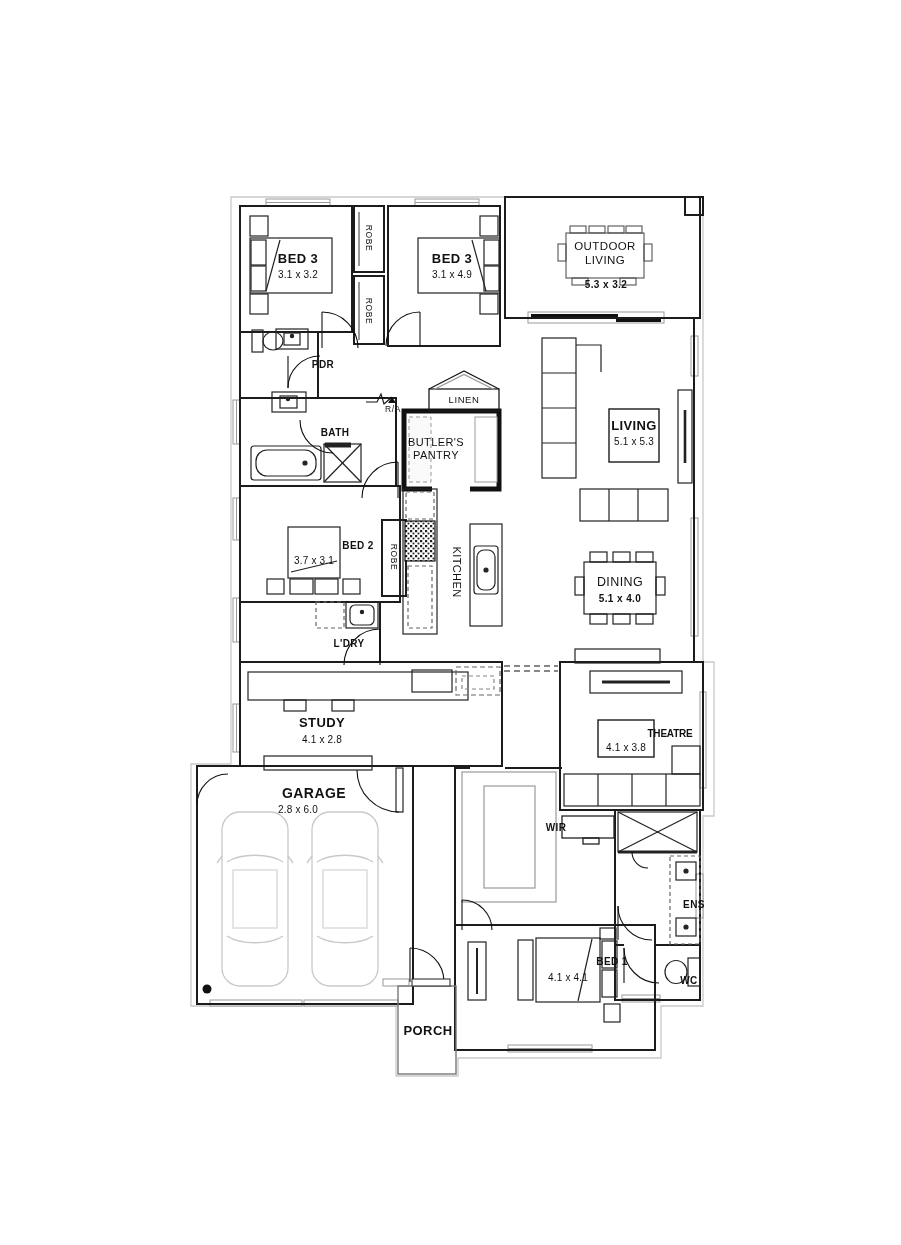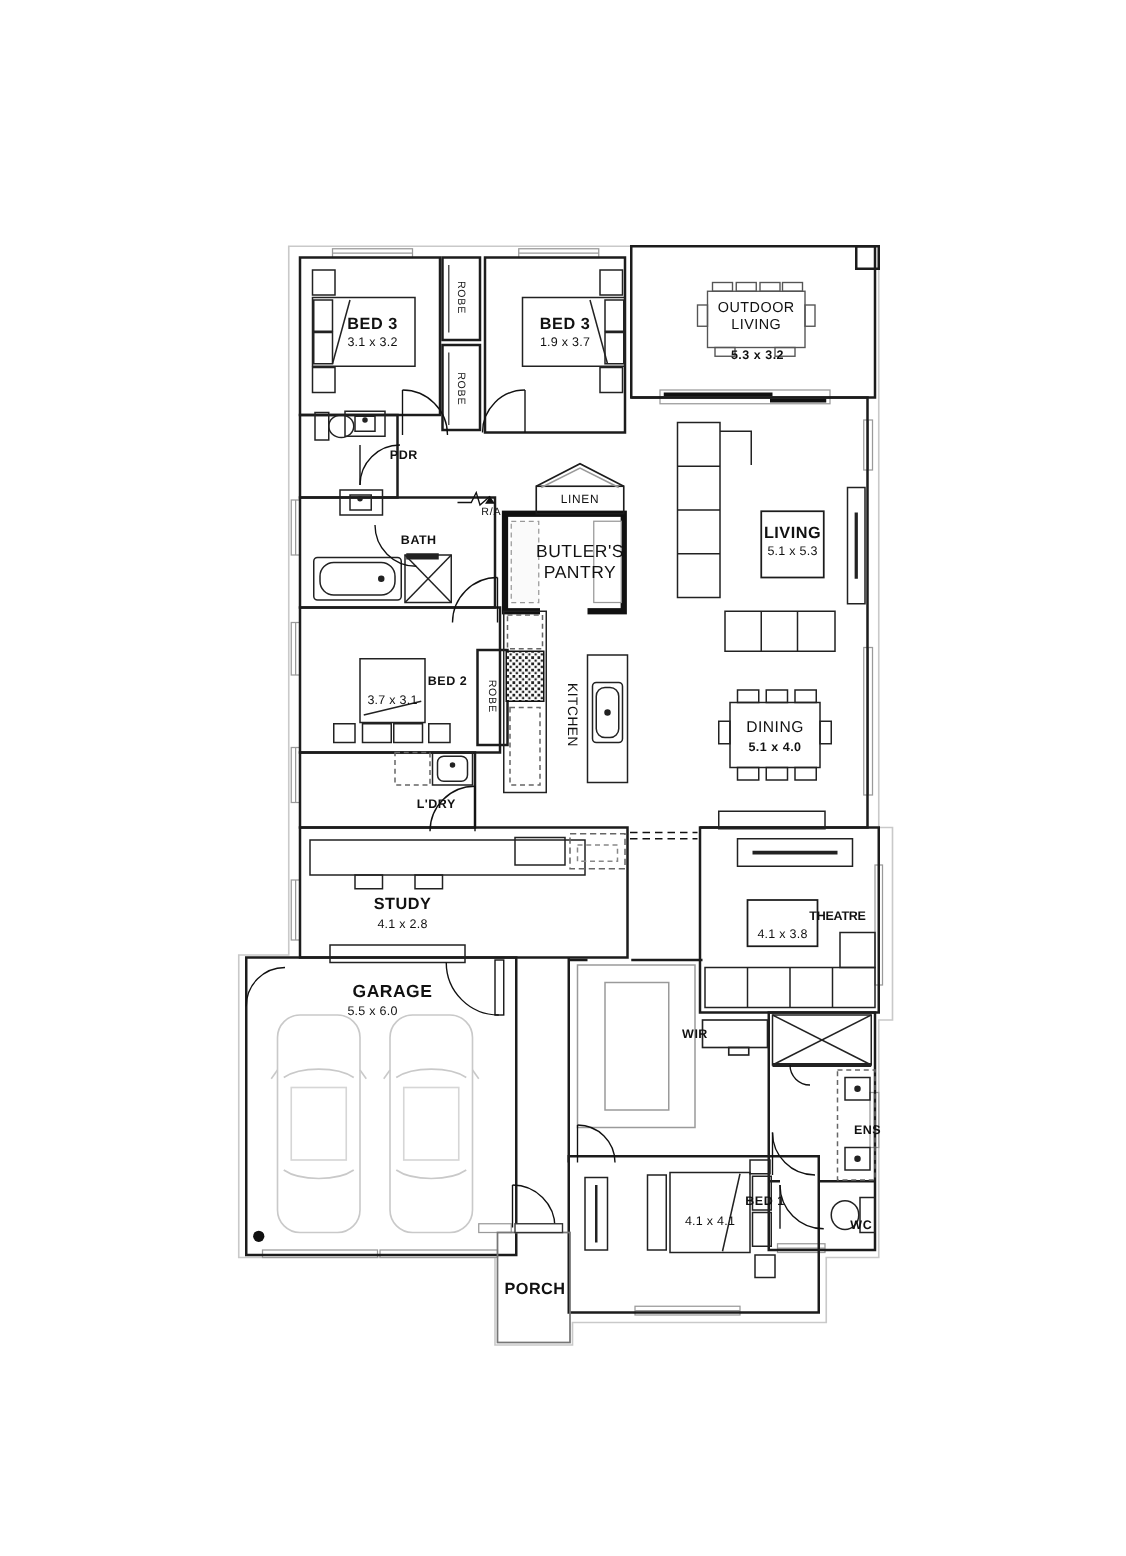--- a/index.html
+++ b/index.html
@@ -320,45 +320,45 @@
     <line x1="624" y1="948" x2="624" y2="983"></line>
         <path d="M624 948 A35 35 0 0 0 659 983"></path>
     <path d="M632 852 A16 16 0 0 0 648 868"></path>
     <rect x="412" y="979" width="38" height="7" stroke="#333" fill="#fff"></rect>
   </g>
 </svg>
 
 <div class="L b" style="left:298px;top:259px">BED 3</div>
 <div class="L d" style="left:298px;top:275px">3.1 x 3.2</div>
 <div class="L b" style="left:452px;top:259px">BED 3</div>
-<div class="L d" style="left:452px;top:275px">1.9 x 3.7</div>
+<div class="L d" style="left:452px;top:275px">3.1 x 4.9</div>
 <div class="L s v" style="left:369px;top:238px">ROBE</div>
 <div class="L s v" style="left:369px;top:311px">ROBE</div>
 <div class="L r wrap" style="left:605px;top:254px;width:78px">OUTDOOR LIVING</div>
 <div class="L dr" style="left:606px;top:285px">5.3 x 3.2</div>
 <div class="L b2" style="left:279px;top:365px">PDR</div>
 <div class="L b2" style="left:291px;top:433px">BATH</div>
 <div class="L s" style="left:393px;top:409px">R/A</div>
 <div class="L s" style="left:464px;top:400px;font-size:9.5px">LINEN</div>
-<div class="L r wrap" style="left:464px;top:449px;width:72px;font-size:14px">BUTLER'S PANTRY</div>
+<div class="L r wrap" style="left:436px;top:449px;width:72px;font-size:11px">BUTLER'S PANTRY</div>
 <div class="L b" style="left:634px;top:426px">LIVING</div>
 <div class="L d" style="left:634px;top:442px">5.1 x 5.3</div>
 <div class="L r v" style="left:457px;top:572px;font-size:11px">KITCHEN</div>
 <div class="L b2" style="left:314px;top:546px">BED 2</div>
 <div class="L d" style="left:314px;top:561px">3.7 x 3.1</div>
 <div class="L s v" style="left:394px;top:557px">ROBE</div>
 <div class="L r" style="left:620px;top:582px;font-size:12.5px">DINING</div>
 <div class="L dr" style="left:620px;top:599px">5.1 x 4.0</div>
 <div class="L b2" style="left:305px;top:644px">L'DRY</div>
 <div class="L b" style="left:322px;top:723px">STUDY</div>
 <div class="L d" style="left:322px;top:740px">4.1 x 2.8</div>
 <div class="L b2" style="left:626px;top:734px;letter-spacing:-0.2px">THEATRE</div>
 <div class="L d" style="left:626px;top:748px">4.1 x 3.8</div>
 <div class="L b" style="left:314px;top:793px;font-size:14px">GARAGE</div>
-<div class="L d" style="left:298px;top:810px">5.5 x 6.0</div>
+<div class="L d" style="left:298px;top:810px">2.8 x 6.0</div>
 <div class="L b2" style="left:512px;top:828px">WIR</div>
 <div class="L b2" style="left:650px;top:905px">ENS</div>
 <div class="L b2" style="left:568px;top:962px">BED 1</div>
 <div class="L d" style="left:568px;top:978px">4.1 x 4.1</div>
 <div class="L b2" style="left:645px;top:981px">WC</div>
 <div class="L b" style="left:428px;top:1031px">PORCH</div>
 
 </div>
 
 </body></html>

